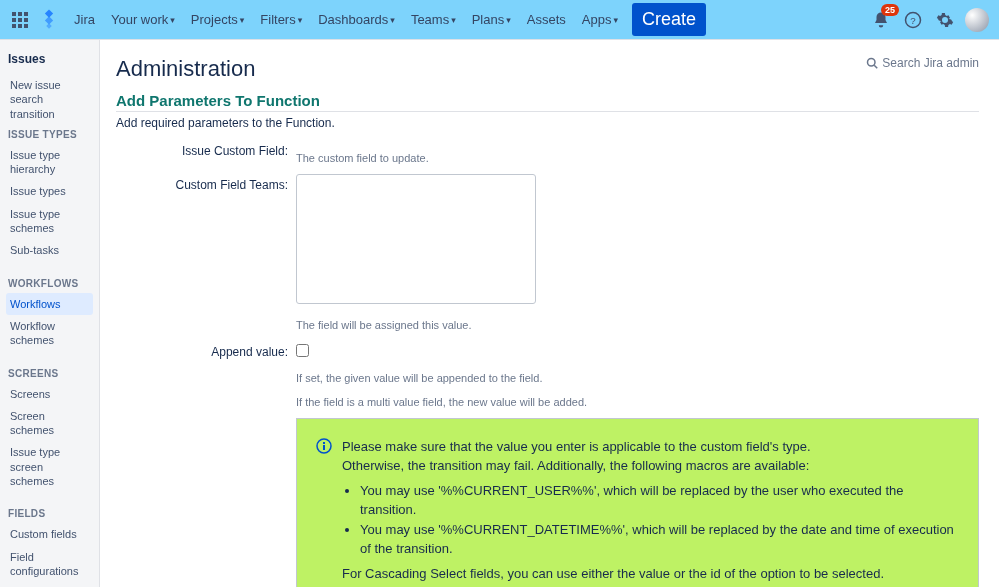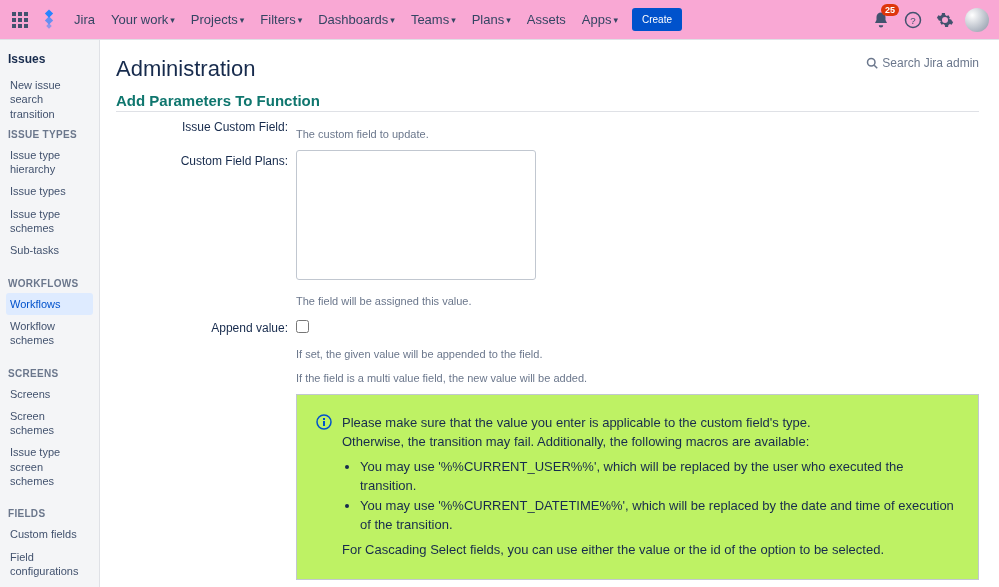--- a/index.html
+++ b/index.html
@@ -1,23 +1,23 @@
 <!DOCTYPE html>
 <html><head>
 <meta charset="utf-8">
 <style>
   *{box-sizing:border-box;margin:0;padding:0;font-family:-apple-system,BlinkMacSystemFont,"Segoe UI","Helvetica Neue",Arial,sans-serif}
   body{width:999px;height:587px;background:#fff;color:#172b4d;font-size:14px;overflow:hidden}
-  .topbar{height:40px;background:#f9a8d4;border-bottom:1px solid #dfe1e6;display:flex;align-items:center;padding:0 8px;gap:4px}
+  .topbar{height:40px;background:#7dd3fc;border-bottom:1px solid #dfe1e6;display:flex;align-items:center;padding:0 8px;gap:4px}
   .apps-icon{width:24px;height:24px;display:flex;align-items:center;justify-content:center;color:#42526e;cursor:pointer}
   .logo{width:24px;height:24px;color:#2684ff;margin:0 2px}
   .nav-item{padding:6px 6px;font-size:13px;color:#344563;cursor:pointer;display:flex;align-items:center;gap:2px;border-radius:3px}
   .nav-item .caret{font-size:9px;color:#344563}
   .nav-item.jira{font-weight:500}
-  .create-btn{margin-left:4px;background:#0052cc;color:#fff;border:none;padding:6px 10px;font-size:10px;border-radius:3px;cursor:pointer}
+  .create-btn{margin-left:4px;background:#0052cc;color:#fff;border:none;padding:6px 10px;font-size:18px;border-radius:3px;cursor:pointer}
   .topbar-spacer{flex:1}
   .searchwrap{position:relative}
   .searchwrap input{width:160px;height:28px;background:#f4f5f7;border:1px solid #dfe1e6;border-radius:3px;padding:0 8px 0 28px;font-size:13px;color:#172b4d}
   .searchwrap .mag{position:absolute;left:6px;top:5px;color:#5e6c84}
   .noti{position:relative;width:28px;height:28px;display:flex;align-items:center;justify-content:center;color:#42526e;cursor:pointer}
   .noti .badge{position:absolute;top:-2px;right:-4px;background:#de350b;color:#fff;font-size:9px;font-weight:700;border-radius:8px;padding:1px 4px;line-height:10px}
   .iconbtn{width:28px;height:28px;display:flex;align-items:center;justify-content:center;color:#42526e;cursor:pointer;border-radius:50%}
   .avatar{width:24px;height:24px;border-radius:50%;background:radial-gradient(circle at 30% 30%,#fff,#8993a4);display:inline-block}
 
   .body{display:flex;height:547px}
@@ -179,30 +179,31 @@
           <svg width="12" height="12" viewBox="0 0 16 16">
             <circle cx="7" cy="7" r="5" fill="none" stroke="#6b778c" stroke-width="2"></circle>
             <line x1="11" y1="11" x2="15" y2="15" stroke="#6b778c" stroke-width="2"></line>
           </svg>
         </span>
       <span>Search Jira admin</span>
     </div>
     <div class="page-title">Administration</div>
 
     <div class="section-head">Add Parameters To Function</div>
+    <div class="subtext">Add required parameters to the Function.</div>
 
     <div class="form-row">
       <div class="form-label">Issue Custom Field:</div>
       <div class="form-field">
         <div class="desc">The custom field to update.</div>
       </div>
     </div>
 
     <div class="form-row">
-      <div class="form-label">Custom Field Plans:</div>
+      <div class="form-label">Custom Field Teams:</div>
       <div class="form-field">
         <textarea class="cfv" style=""></textarea>
         <div class="desc">The field will be assigned this value.</div>
       </div>
     </div>
 
     <div class="form-row">
       <div class="form-label">Append value:</div>
       <div class="form-field">
         <input type="checkbox" class="checkbox" style="">

